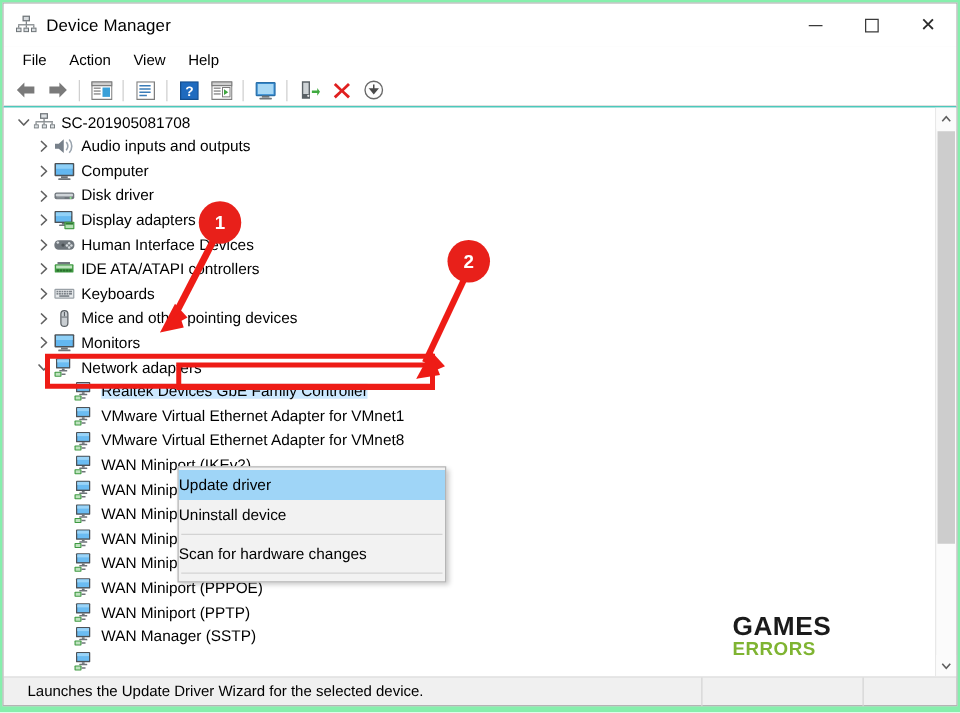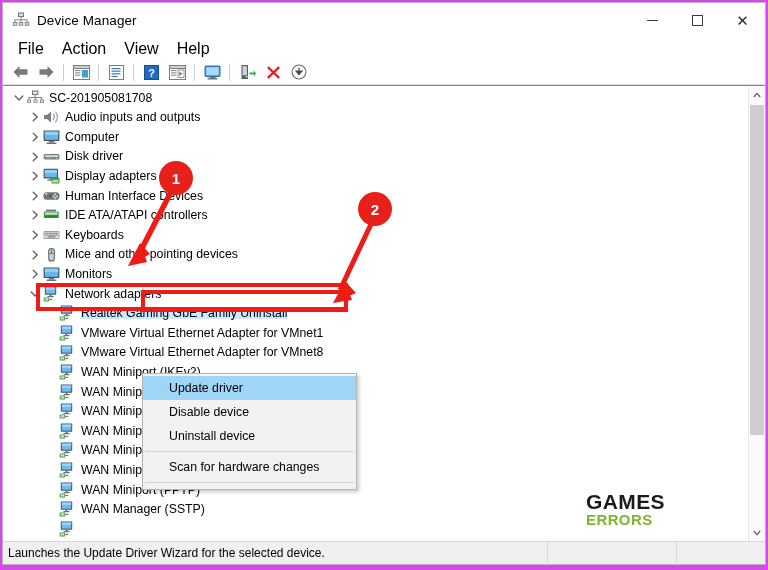--- a/index.html
+++ b/index.html
@@ -6,21 +6,21 @@
   html, body {
     margin: 0; padding: 0;
     width: 768px; height: 570px;
     background: #ffffff;
     font-family: "Liberation Sans", sans-serif;
     overflow: hidden;
   }
   #root {
     position: relative;
     width: 768px; height: 570px;
-    background: #d946ef;
+    background: #86efac;
     text-decoration: underline;
   }
 
   
   .window {
     position: absolute;
     left: 2px; top: 2px;
     width: 764px; height: 563px;
     background: #f0f0f0;
     border: 1px solid #b4b4b4;
@@ -62,21 +62,21 @@
   
   .menubar {
     height: 23px;
     background: #ffffff;
     display: flex;
     align-items: center;
     padding-left: 6px;
     flex: 0 0 auto;
   }
   .menuitem {
-    font-size: 16px;
+    font-size: 12px;
     color: #000;
     padding: 2px 9px;
     line-height: 1.2;
   }
 
   
   .toolbar {
     height: 25px;
     background: #ffffff;
     display: flex;
@@ -174,21 +174,20 @@
     background: #f2f2f2;
     border: 1px solid #b5b5b5;
     box-shadow: 2px 2px 4px rgba(0,0,0,0.22);
     padding: 2px 0 3px 0;
     z-index: 40;
   }
   .ctxitem {
     height: 24px;
     display: flex;
     align-items: center;
-    padding-left: 26px;
     font-size: 12.3px;
     color: #000;
     white-space: nowrap;
   }
   .ctxitem.highlight { background: #9fd5f7; }
   .ctxitem.bold { font-weight: bold; }
   .ctxsep {
     height: 1px;
     background: #d3d3d3;
     margin: 3px 2px 3px 2px;
@@ -240,21 +239,21 @@
     flex: 0 0 auto;
     font-size: 12px;
     color: #000;
   }
   .sb-pane {
     height: 23px;
     display: flex; align-items: center;
     padding-left: 5px;
     border-right: 1px solid #d4d4d4;
   }
-  .sb-main { width: 545px; }
+  .sb-main { width: 545px; margin-left: 14px; }
   .sb-b { width: 129px; }
   .sb-c { flex: 1 1 auto; border-right: none; }
 </style>
 </head>
 <body>
 
 <div id="root">
 
   <div class="window">
 
@@ -591,21 +590,21 @@
             <span class="ticon"><svg width="17" height="16" viewBox="0 0 17 16">
                 <rect x="1.8" y="0.6" width="11.4" height="8.2" rx="0.7" fill="#4c5257"></rect>
                 <rect x="2.8" y="1.5" width="9.4" height="6.2" fill="#6bbcf2"></rect>
                 <rect x="2.8" y="1.5" width="9.4" height="2.4" fill="#9ad4f8"></rect>
                 <rect x="6.5" y="8.8" width="2.2" height="1.3" fill="#6e7479"></rect>
                 <rect x="4.4" y="10" width="6.4" height="1.2" rx="0.4" fill="#6e7479"></rect>
                 <rect x="0.6" y="11.4" width="5.6" height="4" rx="0.6" fill="#3f9a42"></rect>
                 <rect x="1.5" y="12.2" width="3.8" height="2.4" fill="#bfe3bf"></rect>
                 <path d="M6.2 13.4 L9.4 13.4" stroke="#6e7479" stroke-width="1.1"></path>
               </svg></span>
-            <span class="tlabel">Realtek Gaming GbE Family Uninstall</span>
+            <span class="tlabel">Realtek Devices GbE Family Controller</span>
           </div>
           <div class="row" style="padding-left:40px">
             <span class="chev"></span>
             <span class="ticon"><svg width="17" height="16" viewBox="0 0 17 16">
                 <rect x="1.8" y="0.6" width="11.4" height="8.2" rx="0.7" fill="#4c5257"></rect>
                 <rect x="2.8" y="1.5" width="9.4" height="6.2" fill="#6bbcf2"></rect>
                 <rect x="2.8" y="1.5" width="9.4" height="2.4" fill="#9ad4f8"></rect>
                 <rect x="6.5" y="8.8" width="2.2" height="1.3" fill="#6e7479"></rect>
                 <rect x="4.4" y="10" width="6.4" height="1.2" rx="0.4" fill="#6e7479"></rect>
                 <rect x="0.6" y="11.4" width="5.6" height="4" rx="0.6" fill="#3f9a42"></rect>
@@ -764,21 +763,20 @@
         <div class="vs-thumb"></div>
         <div class="vs-arrow bottom">
           <svg width="8" height="6" viewBox="0 0 8 6">
               <path d="M0.8 1 L4 4.6 L7.2 1" fill="none" stroke="#5f5f5f" stroke-width="1.3"></path>
             </svg>
         </div>
       </div>
 
       <div class="ctxmenu" id="ctxmenu">
           <div class="ctxitem highlight">Update driver</div>
-          <div class="ctxitem">Disable device</div>
           <div class="ctxitem">Uninstall device</div>
           <div class="ctxsep"></div>
           <div class="ctxitem">Scan for hardware changes</div>
           <div class="ctxsep"></div>
         </div>
 
       <div class="watermark">
         <div class="wm-top" style="color: rgb(27, 27, 27);">GAMES</div>
         <div class="wm-bot" style="color: rgb(127, 180, 50);">ERRORS</div>
       </div>

